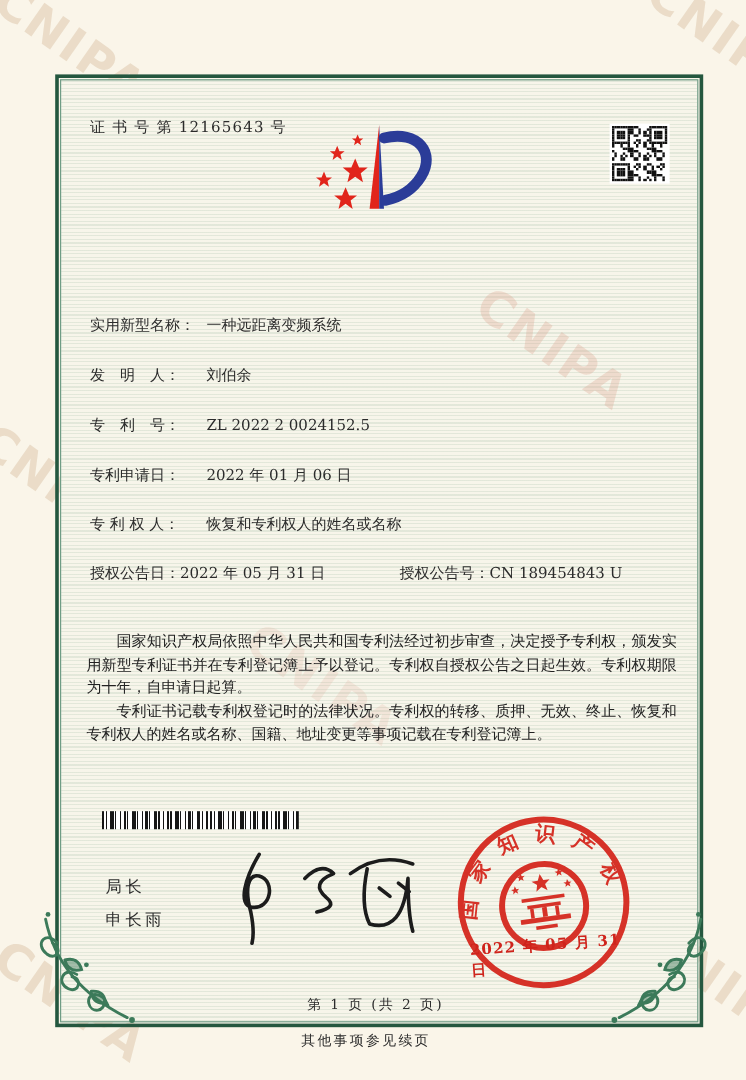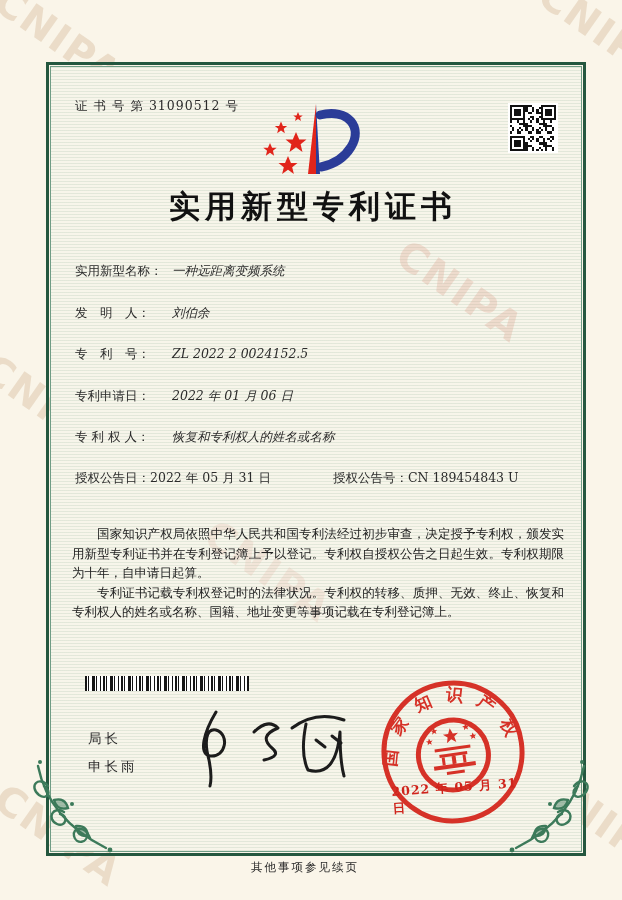--- a/index.html
+++ b/index.html
@@ -32,21 +32,21 @@
   .qr{position:absolute;left:508px;top:103px;width:50px;height:50px;background:#fff;padding:2px;box-sizing:border-box;}
   .qr-grid{position:relative;width:46px;height:46px;}
   .qr-grid i{position:absolute;width:2px;height:2px;background:#111;}
   .title{
     position:absolute;left:46px;top:186px;width:534px;text-align:center;
     font-size:31px;font-weight:bold;letter-spacing:5px;color:#111;
   }
   .fields{position:absolute;left:75px;top:262px;width:492px;font-size:12.5px;}
   .frow{display:flex;margin-bottom:24.5px;line-height:17px;}
   .flabel{flex:0 0 97px;white-space:pre;}
-  .fvalue{flex:1;font-style:italic;}
+  .fvalue{flex:1;}
   .frow.addr{margin-bottom:12px;}
   .grant-row{display:flex;}
   .grant-pair{display:flex;}
   .grant-pair.first{width:258px;}
   .paras{
     position:absolute;left:72px;top:524px;width:492px;
     font-size:12.5px;line-height:19.5px;text-align:justify;color:#222;
   }
   .paras p{margin:0;text-indent:2em;}
   .barcode{
@@ -81,21 +81,21 @@
   <div class="wm" style="left:532px;top:800px;">CNIPA</div>
   <div class="wm inner" style="left:388px;top:268px;">CNIPA</div>
   <div class="wm inner" style="left:196px;top:548px;opacity:.6;">CNIPA</div>
 
   <div class="frame">
     <div class="frame-inner"></div>
   </div>
 
   <div class="content">
 
-    <div class="cert-no">证 书 号 第 31090512 号</div>
+    <div class="cert-no">证 书 号 第 12165643 号</div>
 
     <svg class="logo" width="118" height="74" viewBox="0 0 118 74">
       <defs>
         <polygon id="star" points="0,-1 0.294,-0.309 0.951,-0.309 0.42,0.118 0.588,0.809 0,0.382 -0.588,0.809 -0.42,0.118 -0.951,-0.309 -0.294,-0.309"></polygon>
       </defs>
       <g fill="#e1251b">
         <use href="#star" transform="translate(45,15) scale(5)"></use>
         <use href="#star" transform="translate(28,26) scale(6.5)"></use>
         <use href="#star" transform="translate(43,41) scale(11)"></use>
         <use href="#star" transform="translate(17,48) scale(7)"></use>
@@ -310,21 +310,20 @@
           <i style="left: 13.2px; top: 44px; width: 2.2px; height: 2.2px;"></i>
           <i style="left: 15.4px; top: 44px; width: 2.2px; height: 2.2px;"></i>
           <i style="left: 22px; top: 44px; width: 2.2px; height: 2.2px;"></i>
           <i style="left: 26.4px; top: 44px; width: 2.2px; height: 2.2px;"></i>
           <i style="left: 30.8px; top: 44px; width: 2.2px; height: 2.2px;"></i>
           <i style="left: 35.2px; top: 44px; width: 2.2px; height: 2.2px;"></i>
           <i style="left: 41.8px; top: 44px; width: 2.2px; height: 2.2px;"></i>
         </div>
       </div>
 
-    <div class="title">实用新型专利证书</div>
 
     <div class="fields">
       <div class="frow">
         <span class="flabel">实用新型名称：</span>
         <span class="fvalue">一种远距离变频系统</span>
       </div>
       <div class="frow">
         <span class="flabel">发　明　人：</span>
         <span class="fvalue">刘伯余</span>
       </div>
@@ -428,16 +427,17 @@
         <path d="M 26,48 q 11,-3 14,8 q -11,3 -14,-8" fill="rgba(60,122,90,0.45)"></path>
         <path d="M 48,74 q 11,-1 12,10 q -11,1 -12,-10" fill="rgba(60,122,90,0.45)"></path>
       </g>
       <g fill="#3c7a5a">
         <circle cx="12" cy="10" r="2"></circle>
           <circle cx="44" cy="52" r="2"></circle>
           <circle cx="82" cy="98" r="2.4"></circle>
       </g>
     </svg>
 
+    <div class="footer-page">第 1 页 (共 2 页)</div>
   </div>
 
   <div class="footer-note">其他事项参见续页</div>
 </div>
 
 </body></html>

